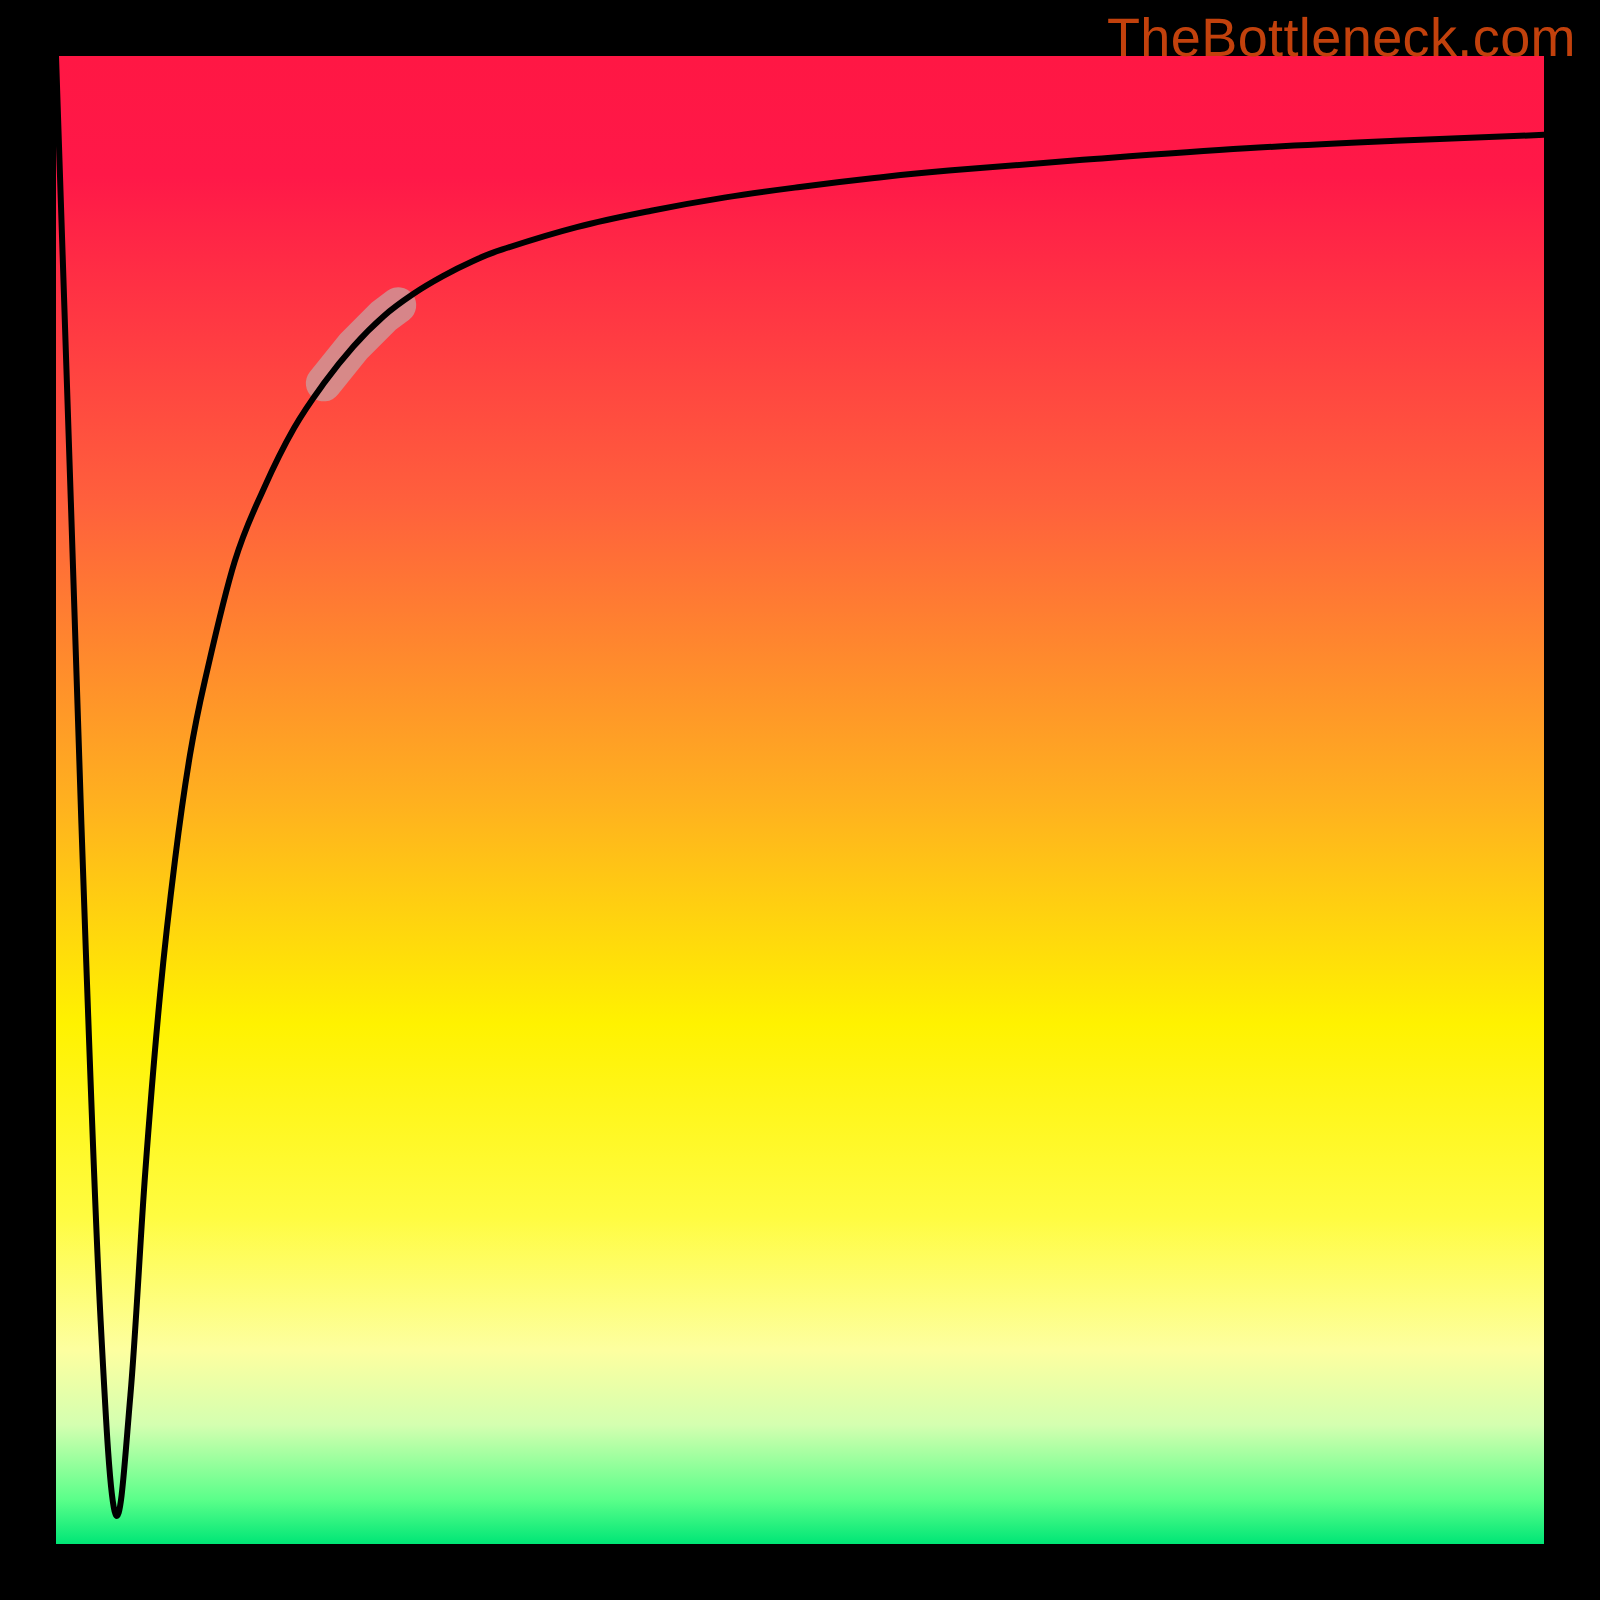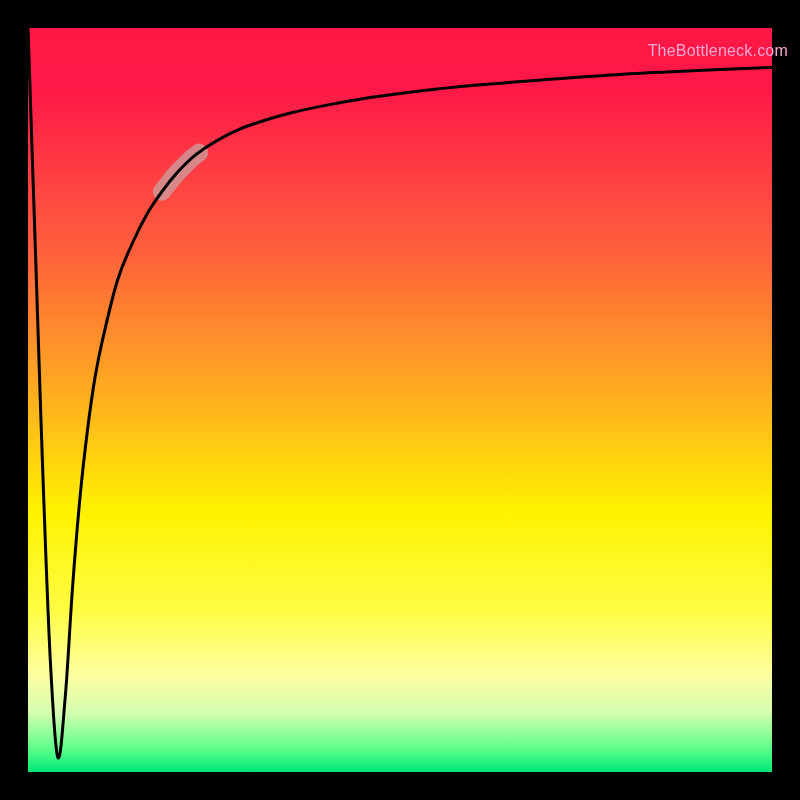--- a/index.html
+++ b/index.html
@@ -8,26 +8,25 @@
     width: 800px;
     height: 800px;
     background: #000;
     font-family: Arial, Helvetica, sans-serif;
     position: relative;
   }
   .watermark {
     position: absolute;
     top: 4px;
     right: 12px;
-    font-size: 16px;
-    color: #f9a8d4;
+    font-size: 27px;
+    color: #c2410c;
     font-weight: 500;
     z-index: 10;
     letter-spacing: 0.2px;
-    margin-top: 38px;
   }
   .chart-frame {
     position: absolute;
     top: 28px;
     left: 28px;
     width: 744px;
     height: 744px;
     background: #000;
   }
   svg {

